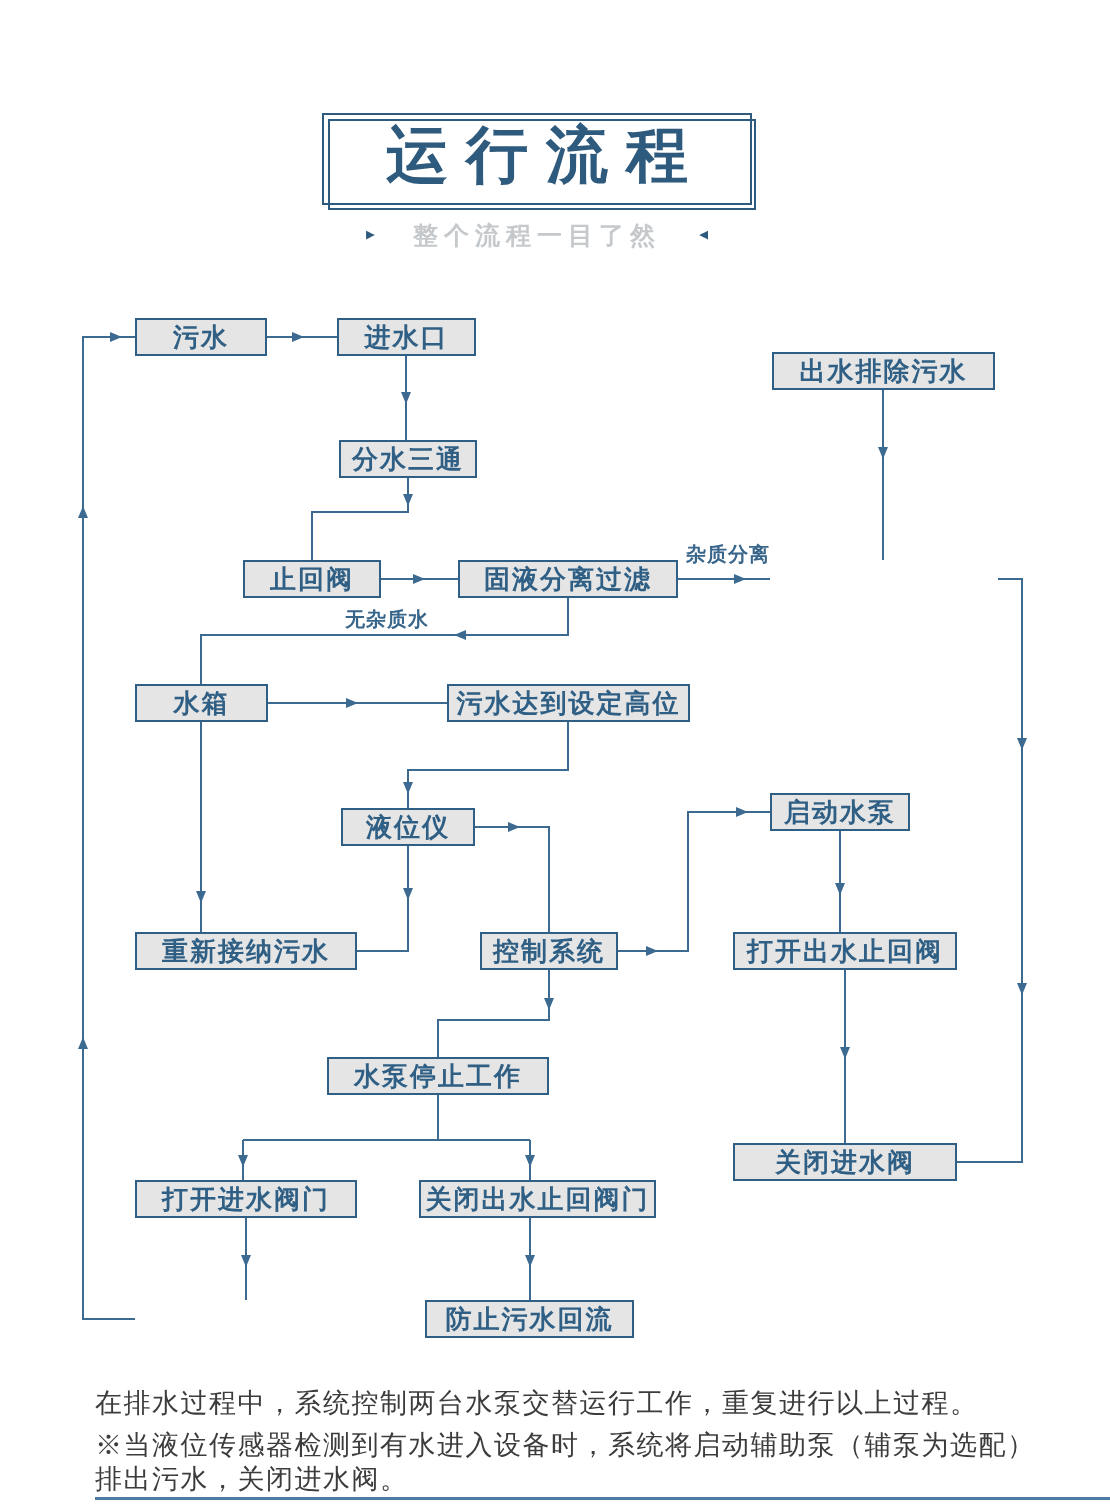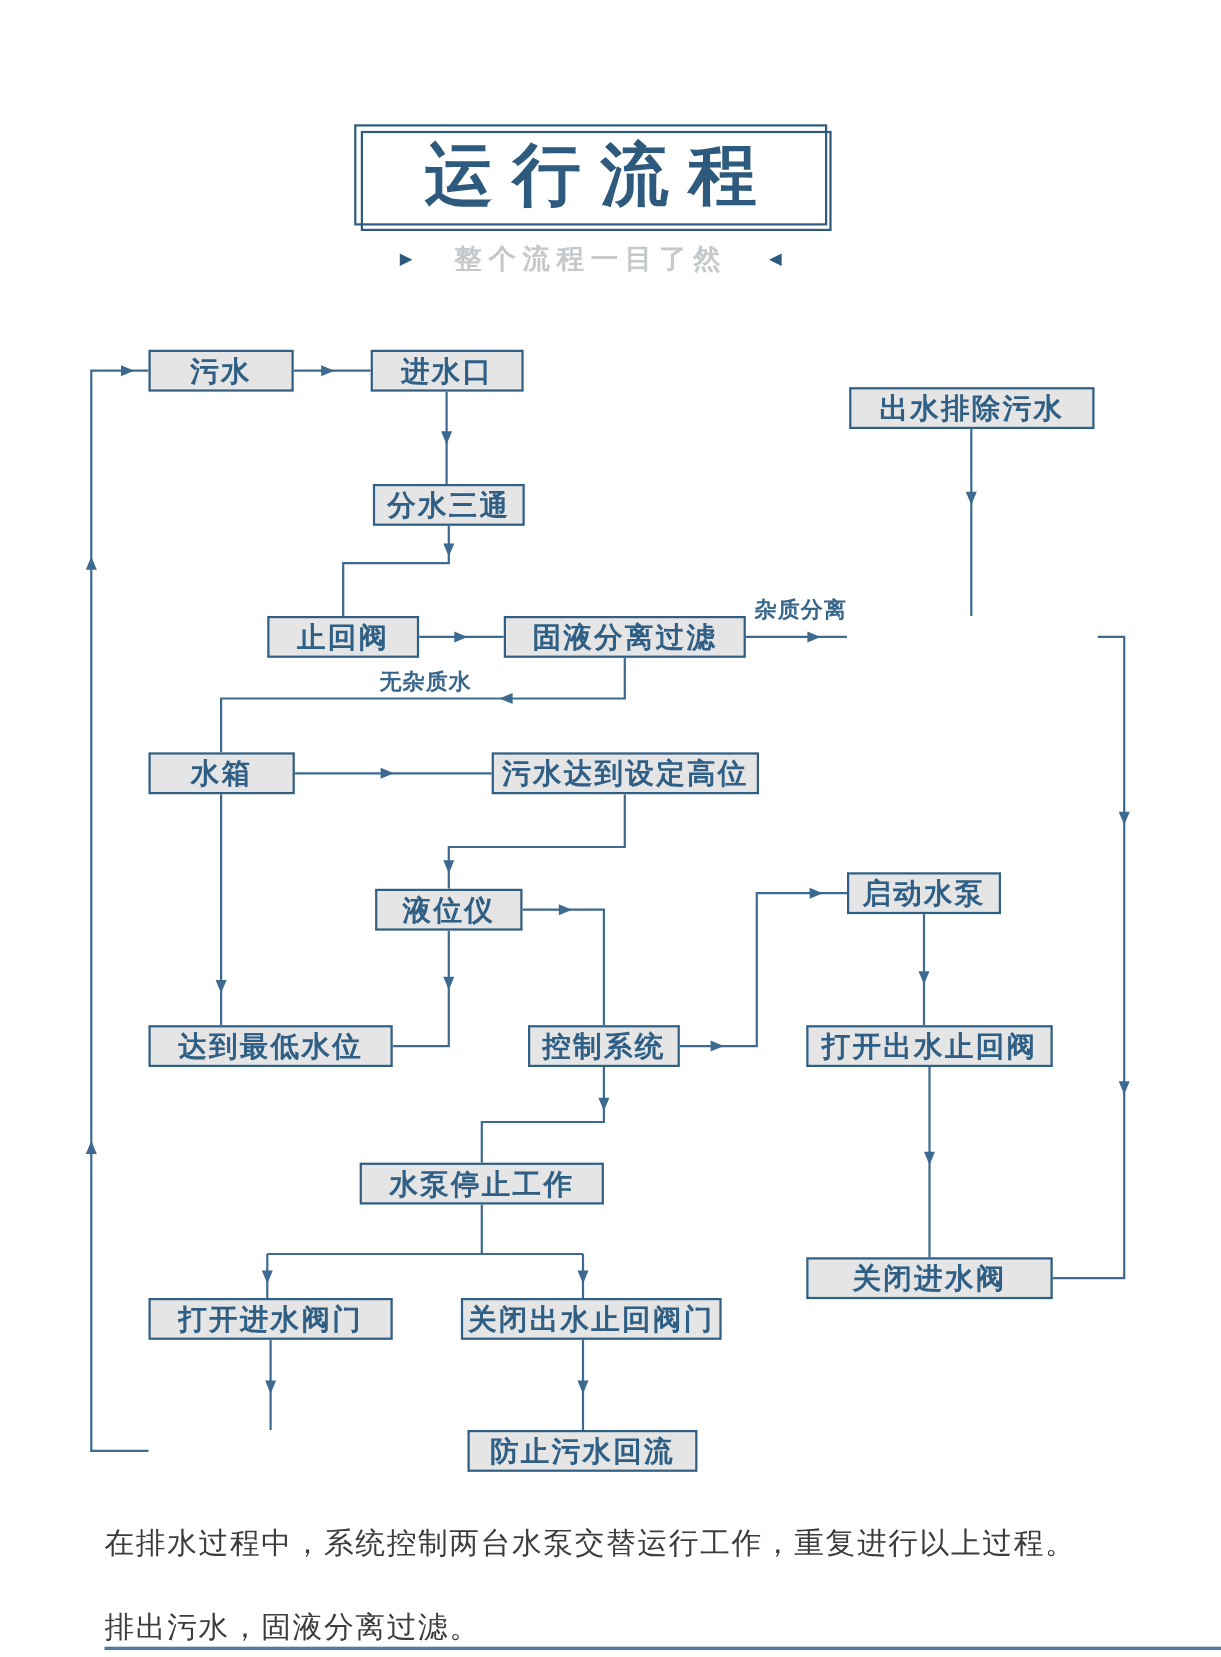--- a/index.html
+++ b/index.html
@@ -1,18 +1,18 @@
 <!DOCTYPE html>
 <html><head>
 <meta charset="utf-8">
 <style>
   html,body{margin:0;padding:0;background:#ffffff;}
   .page{
     position:relative;width:1110px;height:1506px;background:#ffffff;
-    font-family:Liberation Sans, sans-serif;overflow:hidden;
+    font-family:Liberation Mono, monospace;overflow:hidden;
   }
   
   .title-box{
     position:absolute;left:322px;top:113px;width:430px;height:92px;
     border:2px solid #2e5a7d;box-sizing:border-box;
   }
   .title-box::after{
     content:"";position:absolute;left:4px;top:4px;width:428px;height:91px;
     border:2px solid #2e5a7d;box-sizing:border-box;pointer-events:none;
   }
@@ -161,29 +161,30 @@
   <div class="node" style="left:135px;top:318px;width:132px">污水</div>
   <div class="node" style="left:337px;top:318px;width:139px">进水口</div>
   <div class="node" style="left:772px;top:352px;width:223px">出水排除污水</div>
   <div class="node" style="left:339px;top:440px;width:138px">分水三通</div>
   <div class="node" style="left:243px;top:560px;width:138px">止回阀</div>
   <div class="node" style="left:458px;top:560px;width:220px">固液分离过滤</div>
   <div class="node" style="left:135px;top:684px;width:133px">水箱</div>
   <div class="node" style="left:447px;top:684px;width:243px">污水达到设定高位</div>
   <div class="node" style="left:341px;top:808px;width:134px">液位仪</div>
   <div class="node" style="left:770px;top:793px;width:140px">启动水泵</div>
-  <div class="node" style="left:135px;top:932px;width:222px">达到最低水位</div>
+  <div class="node" style="left:135px;top:932px;width:222px">重新接纳污水</div>
   <div class="node" style="left:480px;top:932px;width:138px">控制系统</div>
   <div class="node" style="left:733px;top:932px;width:224px">打开出水止回阀</div>
   <div class="node" style="left:327px;top:1057px;width:222px">水泵停止工作</div>
   <div class="node" style="left:733px;top:1143px;width:224px">关闭进水阀</div>
   <div class="node" style="left:135px;top:1180px;width:222px">打开进水阀门</div>
   <div class="node" style="left:419px;top:1180px;width:237px">关闭出水止回阀门</div>
   <div class="node" style="left:425px;top:1300px;width:209px">防止污水回流</div>
 
   <span class="edge-label" style="left:686px;top:541px">杂质分离</span>
   <span class="edge-label" style="left:345px;top:606px">无杂质水</span>
 
   <p class="note" style="top:1385px">在排水过程中，系统控制两台水泵交替运行工作，重复进行以上过程。</p>
-  <p class="note" style="top:1461px">排出污水，固液分离过滤。</p>
+  <p class="note" style="top:1427px">※当液位传感器检测到有水进入设备时，系统将启动辅助泵（辅泵为选配）</p>
+  <p class="note" style="top:1461px">排出污水，关闭进水阀。</p>
   <div class="bottom-rule"></div>
 
 </div>
 
 </body></html>

